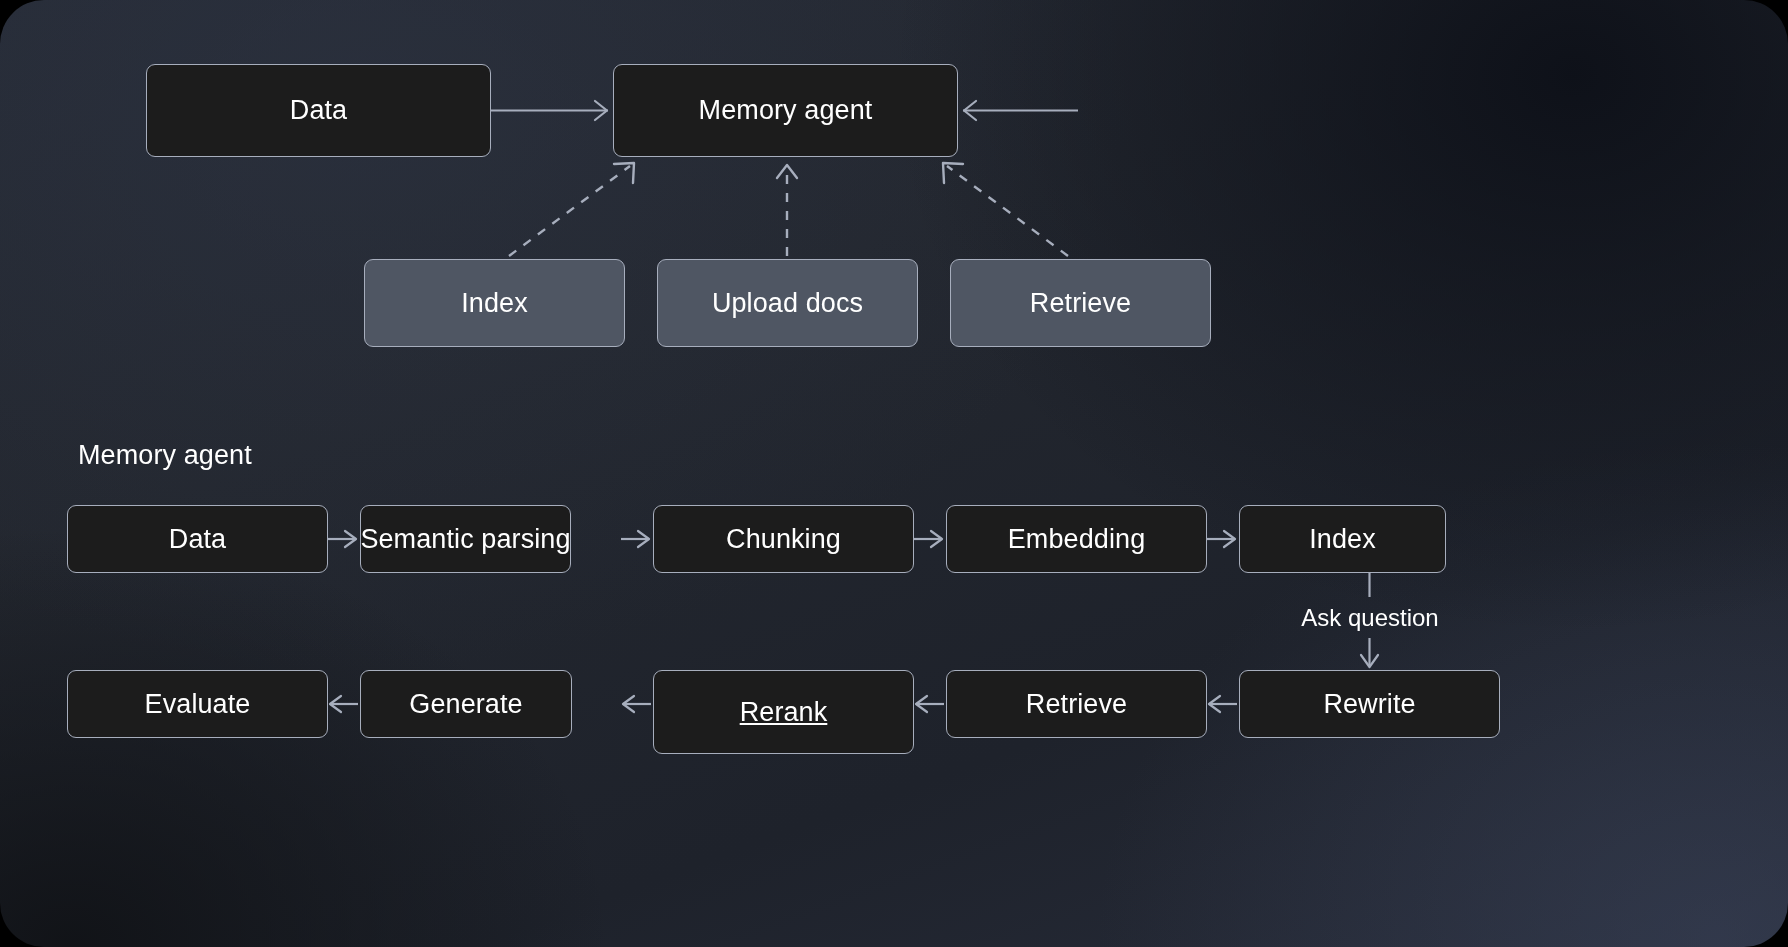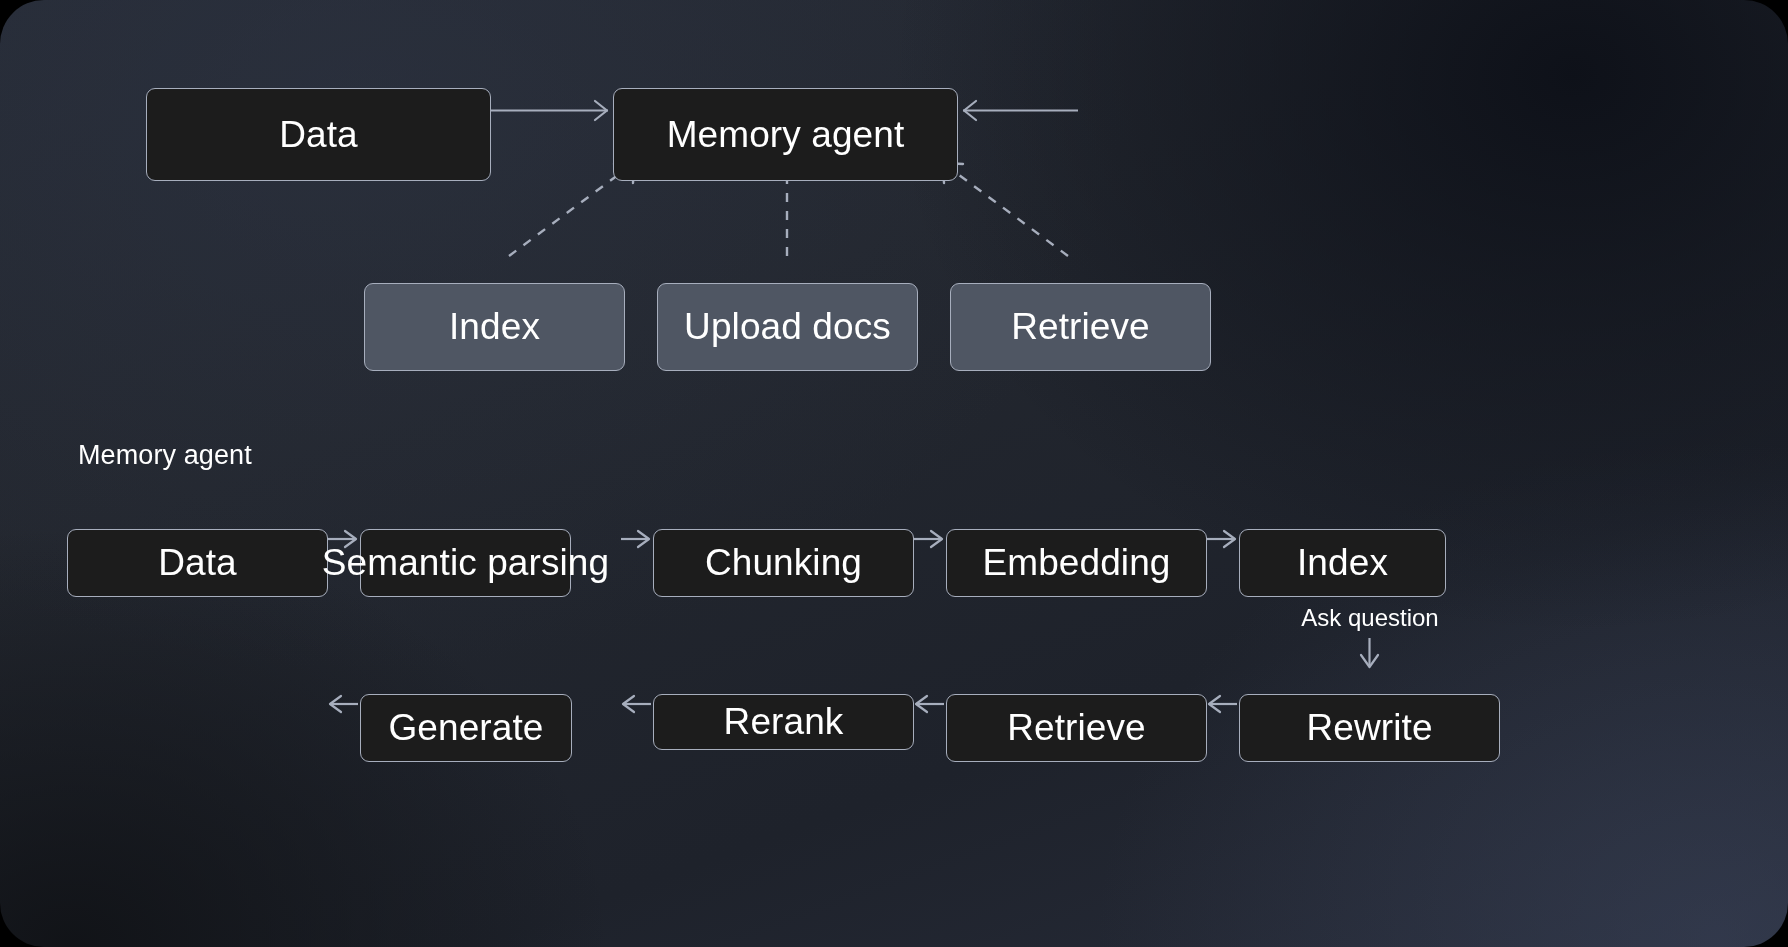--- a/index.html
+++ b/index.html
@@ -35,26 +35,25 @@
   }
 
   .node {
     position: absolute;
     display: flex;
     align-items: center;
     justify-content: center;
     border: 1.6px solid #a7aebd;
     border-radius: 9px;
     color: #ffffff;
-    font-size: 37px;
+    font-size: 27px;
     font-weight: 400;
     letter-spacing: 0.1px;
     white-space: nowrap;
     user-select: none;
-    margin-top: 24px;
   }
   .node.dark  { background: #1c1c1c; }
   .node.slate { background: #4f5663; }
 
   .section-title {
     position: absolute;
     color: #ffffff;
     font-size: 27px;
     font-weight: 400;
     letter-spacing: 0.1px;
@@ -167,22 +166,23 @@
   <div class="node dark" style="left:360px; top:505px; width:211px; height:68px;">Semantic parsing</div>
 
   <div class="node dark" style="left:653px; top:505px; width:261px; height:68px;">Chunking</div>
 
   <div class="node dark" style="left:946px; top:505px; width:261px; height:68px;">Embedding</div>
 
   <div class="node dark" style="left:1239px; top:505px; width:207px; height:68px;">Index</div>
 
   <div class="edge-label" style="left:1370px; top:604px;">Ask question</div>
 
+  <div class="node dark" style="left:67px; top:670px; width:261px; height:68px;">Evaluate</div>
 
   <div class="node dark" style="left:360px; top:670px; width:212px; height:68px;">Generate</div>
 
-  <div class="node dark" style="left:653px; top:670px; width:261px; height:56px;">Rerank</div>
+  <div class="node dark" style="left:653px; top:670px; width:261px; height:84px;text-decoration:underline;">Rerank</div>
 
   <div class="node dark" style="left:946px; top:670px; width:261px; height:68px;">Retrieve</div>
 
   <div class="node dark" style="left:1239px; top:670px; width:261px; height:68px;">Rewrite</div>
 
 </div>
 
 </body></html>

